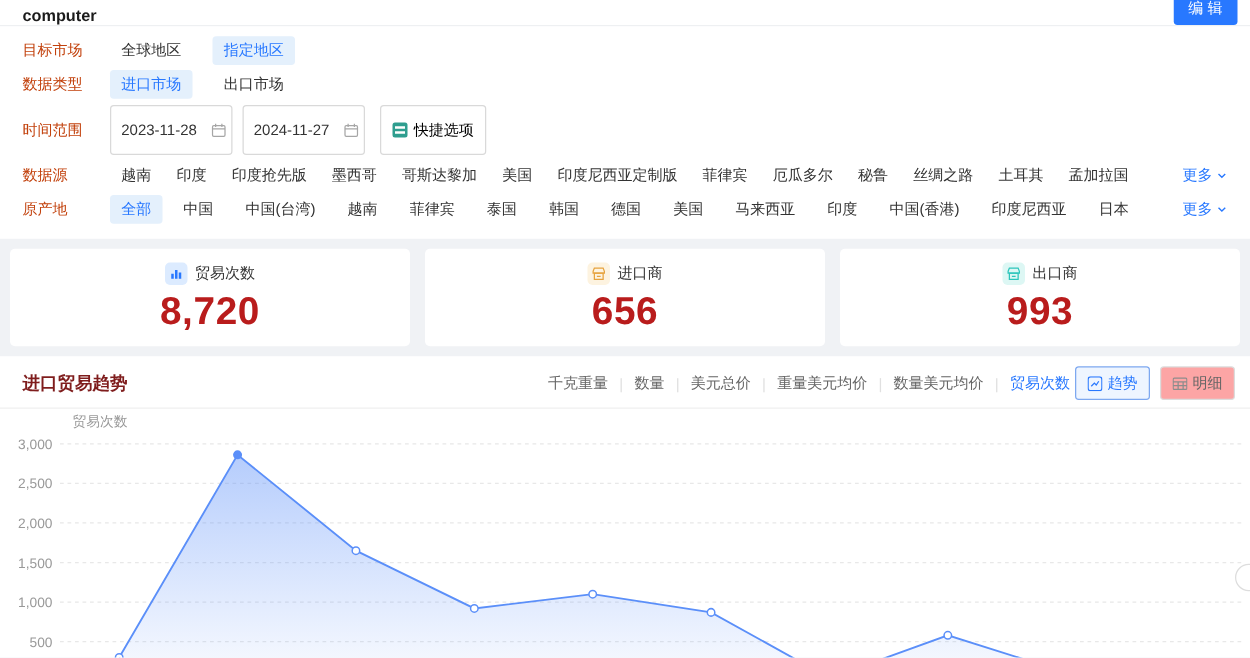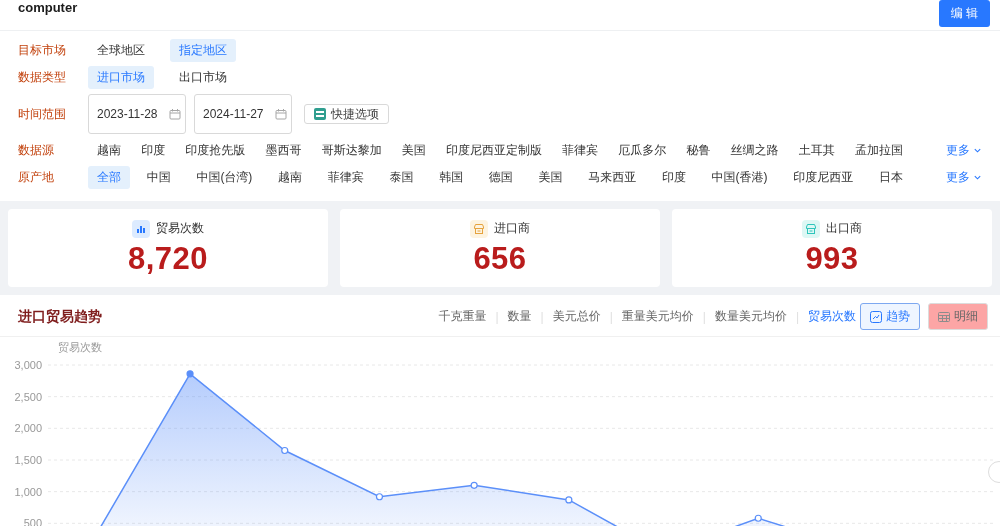--- a/index.html
+++ b/index.html
@@ -1,18 +1,18 @@
 <!DOCTYPE html>
 <html><head>
 <meta charset="utf-8">
 <style>
   * { margin:0; padding:0; box-sizing:border-box; }
   html,body { width:1000px; height:526px; overflow:hidden; background:#f0f2f5;
     font-family:"Liberation Sans", sans-serif; font-size:12px; color:#333; }
-  .topbar { background:#fff; height:31px; display:flex; align-items:flex-start;
+  .topbar { background:#fff; height:21px; display:flex; align-items:flex-end;
     justify-content:space-between; padding:0 10px 0 18px; border-bottom:1px solid #eef0f2; }
   .page-title { font-size:13px; font-weight:bold; color:#1b1b1b; }
   .topbar-actions { display:flex; gap:8px; }
   .btn { border:none; border-radius:3px; font-size:12px; padding:5px 12px; cursor:pointer;
     font-family:inherit; }
   .btn-primary { background:#2878ff; color:#fff; }
   .btn-light { background:#e9f2fe; color:#2878ff; border:1px solid #d6e6fc; }
   .filter-panel { background:#fff; padding:6px 18px 10px 18px; }
   .filter-row { display:flex; align-items:center; min-height:27px; }
   .filter-label { width:70px; color:#c2410c; flex:0 0 70px;font-family:Liberation Serif, serif; }
@@ -21,23 +21,23 @@
   .row-close .opt { margin-right:16px; }
   .spread-opts { display:flex; flex:1; justify-content:space-between; align-items:center;
     margin-right:34px; }
   .more-link { color:#2878ff; cursor:pointer; display:flex; align-items:center; gap:3px;
     white-space:nowrap; }
   .time-row { margin:3px 0; }
   .date-input { width:98px; height:40px; border:1px solid #d9d9d9; border-radius:3px;
     font-size:12px; color:#333; padding:0 4px 0 8px; margin-right:8px; font-family:inherit;
     display:inline-flex; align-items:center; justify-content:space-between; background:#fff;
     cursor:pointer; }
-  .quick-btn { height:20px; border:1px solid #d9d9d9; border-radius:3px; background:#fff;
+  .quick-btn { height:40px; border:1px solid #d9d9d9; border-radius:3px; background:#fff;
     display:inline-flex; align-items:center; gap:5px; padding:0 9px; cursor:pointer;
-    font-size:12px; color:#404040; font-family:inherit; margin-left:4px; }
+    font-size:12px; color:#000000; font-family:inherit; margin-left:4px; }
   .quick-icon { width:12px; height:12px; background:#2f9e8f; border-radius:2px; position:relative; }
   .quick-icon::before { content:""; position:absolute; left:2px; right:2px; top:3px; height:2px;
     background:#fff; box-shadow:0 4px 0 #fff; }
   .cards { display:flex; gap:12px; padding:8px 8px 0 8px; }
   .card { flex:1; background:#fff; border-radius:4px; height:78px; display:flex;
     flex-direction:column; align-items:center; justify-content:center; gap:3px; }
   .card-top { display:flex; align-items:center; gap:6px; color:#333; }
   .card-icon { width:18px; height:18px; border-radius:4px; display:flex; align-items:center;
     justify-content:center; }
   .card-value { font-size:31px; font-weight:bold; color:#b91c1c; letter-spacing:0.5px; }

